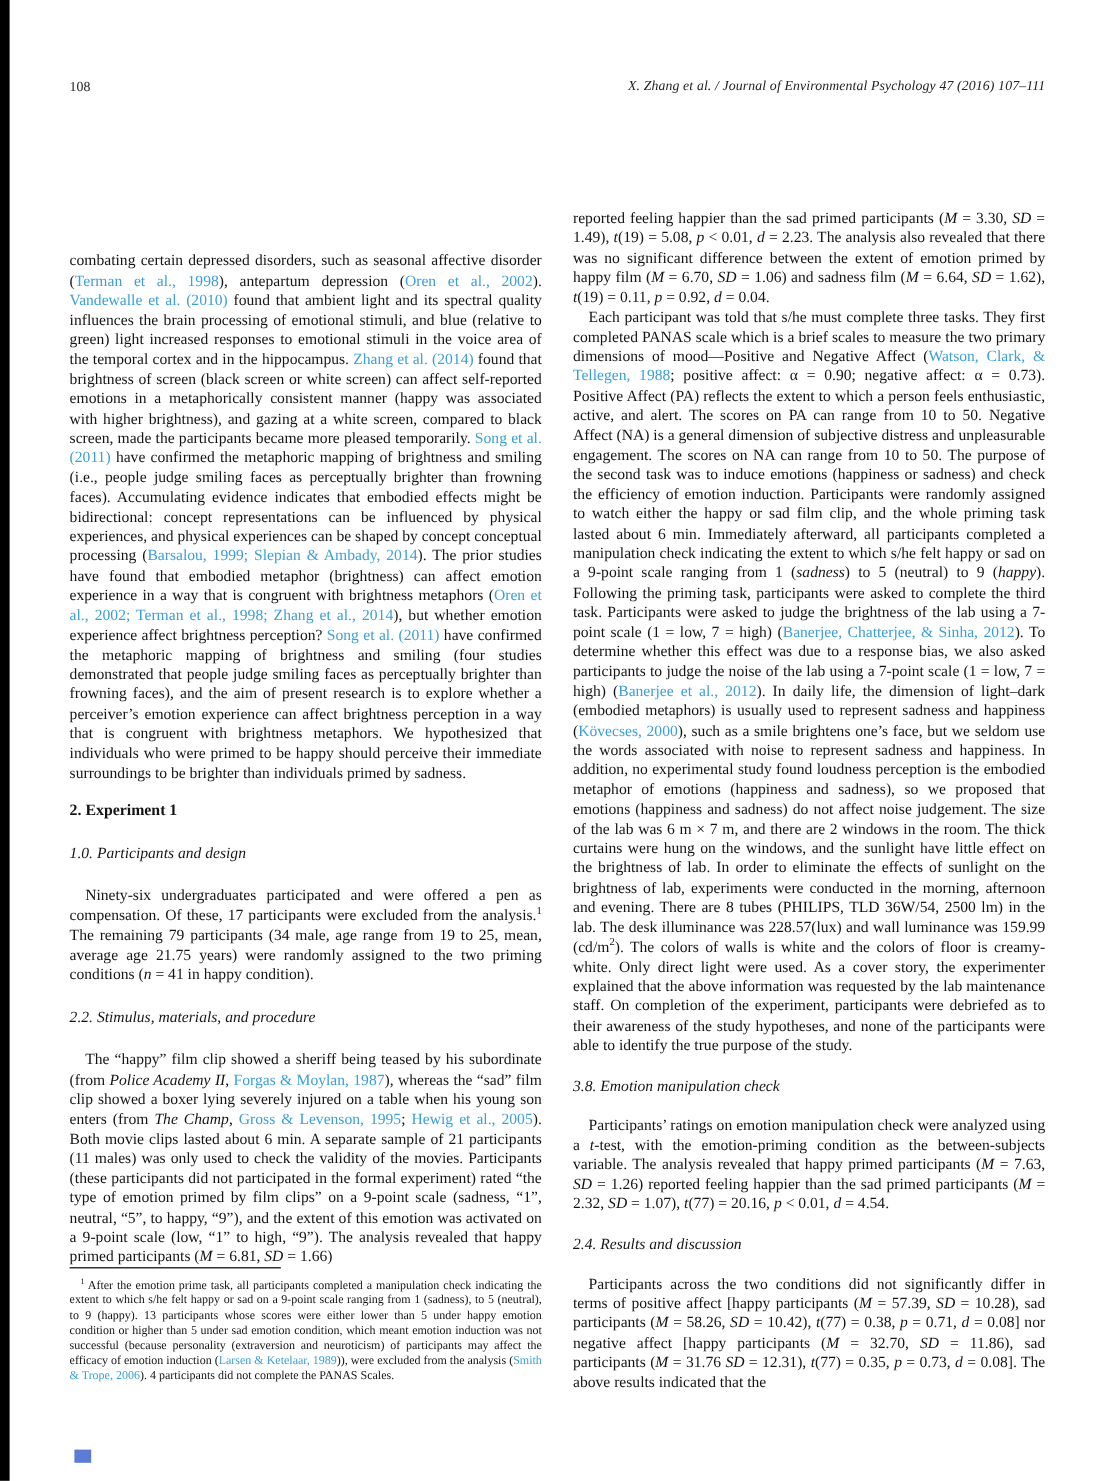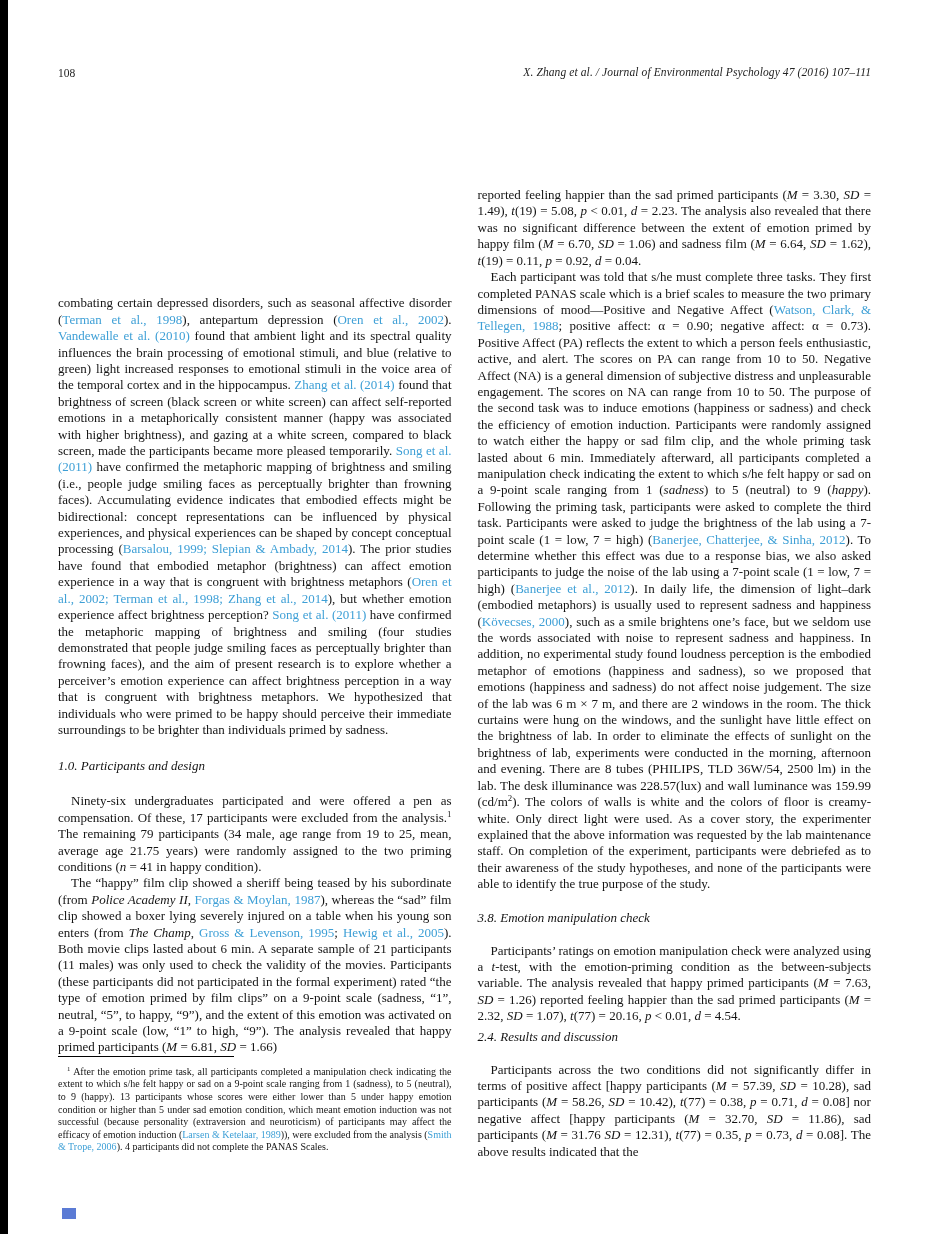--- a/index.html
+++ b/index.html
@@ -45,35 +45,37 @@
 
   <header class="page-header">
     <span class="page-number">108</span>
     <span class="running-head">X. Zhang et al. / Journal of Environmental Psychology 47 (2016) 107–111</span>
   </header>
 
   <div class="columns">
 
     <div class="col">
       <p class="body">combating certain depressed disorders, such as seasonal affective disorder (<span class="ref">Terman et al., 1998</span>), antepartum depression (<span class="ref">Oren et al., 2002</span>). <span class="ref">Vandewalle et al. (2010)</span> found that ambient light and its spectral quality influences the brain processing of emotional stimuli, and blue (relative to green) light increased responses to emotional stimuli in the voice area of the temporal cortex and in the hippocampus. <span class="ref">Zhang et al. (2014)</span> found that brightness of screen (black screen or white screen) can affect self-reported emotions in a metaphorically consistent manner (happy was associated with higher brightness), and gazing at a white screen, compared to black screen, made the participants became more pleased temporarily. <span class="ref">Song et al. (2011)</span> have confirmed the metaphoric mapping of brightness and smiling (i.e., people judge smiling faces as perceptually brighter than frowning faces). Accumulating evidence indicates that embodied effects might be bidirectional: concept representations can be influenced by physical experiences, and physical experiences can be shaped by concept conceptual processing (<span class="ref">Barsalou, 1999; Slepian &amp; Ambady, 2014</span>). The prior studies have found that embodied metaphor (brightness) can affect emotion experience in a way that is congruent with brightness metaphors (<span class="ref">Oren et al., 2002; Terman et al., 1998; Zhang et al., 2014</span>), but whether emotion experience affect brightness perception? <span class="ref">Song et al. (2011)</span> have confirmed the metaphoric mapping of brightness and smiling (four studies demonstrated that people judge smiling faces as perceptually brighter than frowning faces), and the aim of present research is to explore whether a perceiver’s emotion experience can affect brightness perception in a way that is congruent with brightness metaphors. We hypothesized that individuals who were primed to be happy should perceive their immediate surroundings to be brighter than individuals primed by sadness.</p>
+      <h2 class="sec-head">2. Experiment 1</h2>
       <h3 class="subsec-head">1.0. Participants and design</h3>
       <p class="body indent">Ninety-six undergraduates participated and were offered a pen as compensation. Of these, 17 participants were excluded from the analysis.<sup>1</sup> The remaining 79 participants (34 male, age range from 19 to 25, mean, average age 21.75 years) were randomly assigned to the two priming conditions (<em>n</em> = 41 in happy condition).</p>
+      <h3 class="subsec-head">2.2. Stimulus, materials, and procedure</h3>
       <p class="body indent">The “happy” film clip showed a sheriff being teased by his subordinate (from <em>Police Academy II</em>, <span class="ref">Forgas &amp; Moylan, 1987</span>), whereas the “sad” film clip showed a boxer lying severely injured on a table when his young son enters (from <em>The Champ</em>, <span class="ref">Gross &amp; Levenson, 1995</span>; <span class="ref">Hewig et al., 2005</span>). Both movie clips lasted about 6 min. A separate sample of 21 participants (11 males) was only used to check the validity of the movies. Participants (these participants did not participated in the formal experiment) rated “the type of emotion primed by film clips” on a 9-point scale (sadness, “1”, neutral, “5”, to happy, “9”), and the extent of this emotion was activated on a 9-point scale (low, “1” to high, “9”). The analysis revealed that happy primed participants (<em>M</em> = 6.81, <em>SD</em> = 1.66)</p>
       <div class="footnote-block">
         <div class="footnote-rule"></div>
         <p class="footnote"><sup>1</sup> After the emotion prime task, all participants completed a manipulation check indicating the extent to which s/he felt happy or sad on a 9-point scale ranging from 1 (sadness), to 5 (neutral), to 9 (happy). 13 participants whose scores were either lower than 5 under happy emotion condition or higher than 5 under sad emotion condition, which meant emotion induction was not successful (because personality (extraversion and neuroticism) of participants may affect the efficacy of emotion induction (<span class="ref">Larsen &amp; Ketelaar, 1989</span>)), were excluded from the analysis (<span class="ref">Smith &amp; Trope, 2006</span>). 4 participants did not complete the PANAS Scales.</p>
       </div>
     </div>
 
     <div class="col">
       <p class="body">reported feeling happier than the sad primed participants (<em>M</em> = 3.30, <em>SD</em> = 1.49), <em>t</em>(19) = 5.08, <em>p</em> &lt; 0.01, <em>d</em> = 2.23. The analysis also revealed that there was no significant difference between the extent of emotion primed by happy film (<em>M</em> = 6.70, <em>SD</em> = 1.06) and sadness film (<em>M</em> = 6.64, <em>SD</em> = 1.62), <em>t</em>(19) = 0.11, <em>p</em> = 0.92, <em>d</em> = 0.04.</p>
       <p class="body indent" style="margin-top:0;">Each participant was told that s/he must complete three tasks. They first completed PANAS scale which is a brief scales to measure the two primary dimensions of mood—Positive and Negative Affect (<span class="ref">Watson, Clark, &amp; Tellegen, 1988</span>; positive affect: α = 0.90; negative affect: α = 0.73). Positive Affect (PA) reflects the extent to which a person feels enthusiastic, active, and alert. The scores on PA can range from 10 to 50. Negative Affect (NA) is a general dimension of subjective distress and unpleasurable engagement. The scores on NA can range from 10 to 50. The purpose of the second task was to induce emotions (happiness or sadness) and check the efficiency of emotion induction. Participants were randomly assigned to watch either the happy or sad film clip, and the whole priming task lasted about 6 min. Immediately afterward, all participants completed a manipulation check indicating the extent to which s/he felt happy or sad on a 9-point scale ranging from 1 (<em>sadness</em>) to 5 (neutral) to 9 (<em>happy</em>). Following the priming task, participants were asked to complete the third task. Participants were asked to judge the brightness of the lab using a 7-point scale (1 = low, 7 = high) (<span class="ref">Banerjee, Chatterjee, &amp; Sinha, 2012</span>). To determine whether this effect was due to a response bias, we also asked participants to judge the noise of the lab using a 7-point scale (1 = low, 7 = high) (<span class="ref">Banerjee et al., 2012</span>). In daily life, the dimension of light–dark (embodied metaphors) is usually used to represent sadness and happiness (<span class="ref">Kövecses, 2000</span>), such as a smile brightens one’s face, but we seldom use the words associated with noise to represent sadness and happiness. In addition, no experimental study found loudness perception is the embodied metaphor of emotions (happiness and sadness), so we proposed that emotions (happiness and sadness) do not affect noise judgement. The size of the lab was 6 m × 7 m, and there are 2 windows in the room. The thick curtains were hung on the windows, and the sunlight have little effect on the brightness of lab. In order to eliminate the effects of sunlight on the brightness of lab, experiments were conducted in the morning, afternoon and evening. There are 8 tubes (PHILIPS, TLD 36W/54, 2500 lm) in the lab. The desk illuminance was 228.57(lux) and wall luminance was 159.99 (cd/m<sup>2</sup>). The colors of walls is white and the colors of floor is creamy-white. Only direct light were used. As a cover story, the experimenter explained that the above information was requested by the lab maintenance staff. On completion of the experiment, participants were debriefed as to their awareness of the study hypotheses, and none of the participants were able to identify the true purpose of the study.</p>
       <h3 class="subsec-head" style="margin-top:17px; margin-bottom:17px;">3.8. Emotion manipulation check</h3>
       <p class="body indent">Participants’ ratings on emotion manipulation check were analyzed using a <em>t</em>-test, with the emotion-priming condition as the between-subjects variable. The analysis revealed that happy primed participants (<em>M</em> = 7.63, <em>SD</em> = 1.26) reported feeling happier than the sad primed participants (<em>M</em> = 2.32, <em>SD</em> = 1.07), <em>t</em>(77) = 20.16, <em>p</em> &lt; 0.01, <em>d</em> = 4.54.</p>
-      <h3 class="subsec-head" style="margin-top:4px; margin-bottom:17px;font-style:italic;">2.4. Results and discussion</h3>
+      <h3 class="subsec-head" style="margin-top:17px; margin-bottom:17px;font-style:italic;">2.4. Results and discussion</h3>
       <p class="body indent">Participants across the two conditions did not significantly differ in terms of positive affect [happy participants (<em>M</em> = 57.39, <em>SD</em> = 10.28), sad participants (<em>M</em> = 58.26, <em>SD</em> = 10.42), <em>t</em>(77) = 0.38, <em>p</em> = 0.71, <em>d</em> = 0.08] nor negative affect [happy participants (<em>M</em> = 32.70, <em>SD</em> = 11.86), sad participants (<em>M</em> = 31.76 <em>SD</em> = 12.31), <em>t</em>(77) = 0.35, <em>p</em> = 0.73, <em>d</em> = 0.08]. The above results indicated that the</p>
     </div>
 
   </div>
 
 </div>
 
 <div class="link-artifact"></div>
 
 </body></html>

